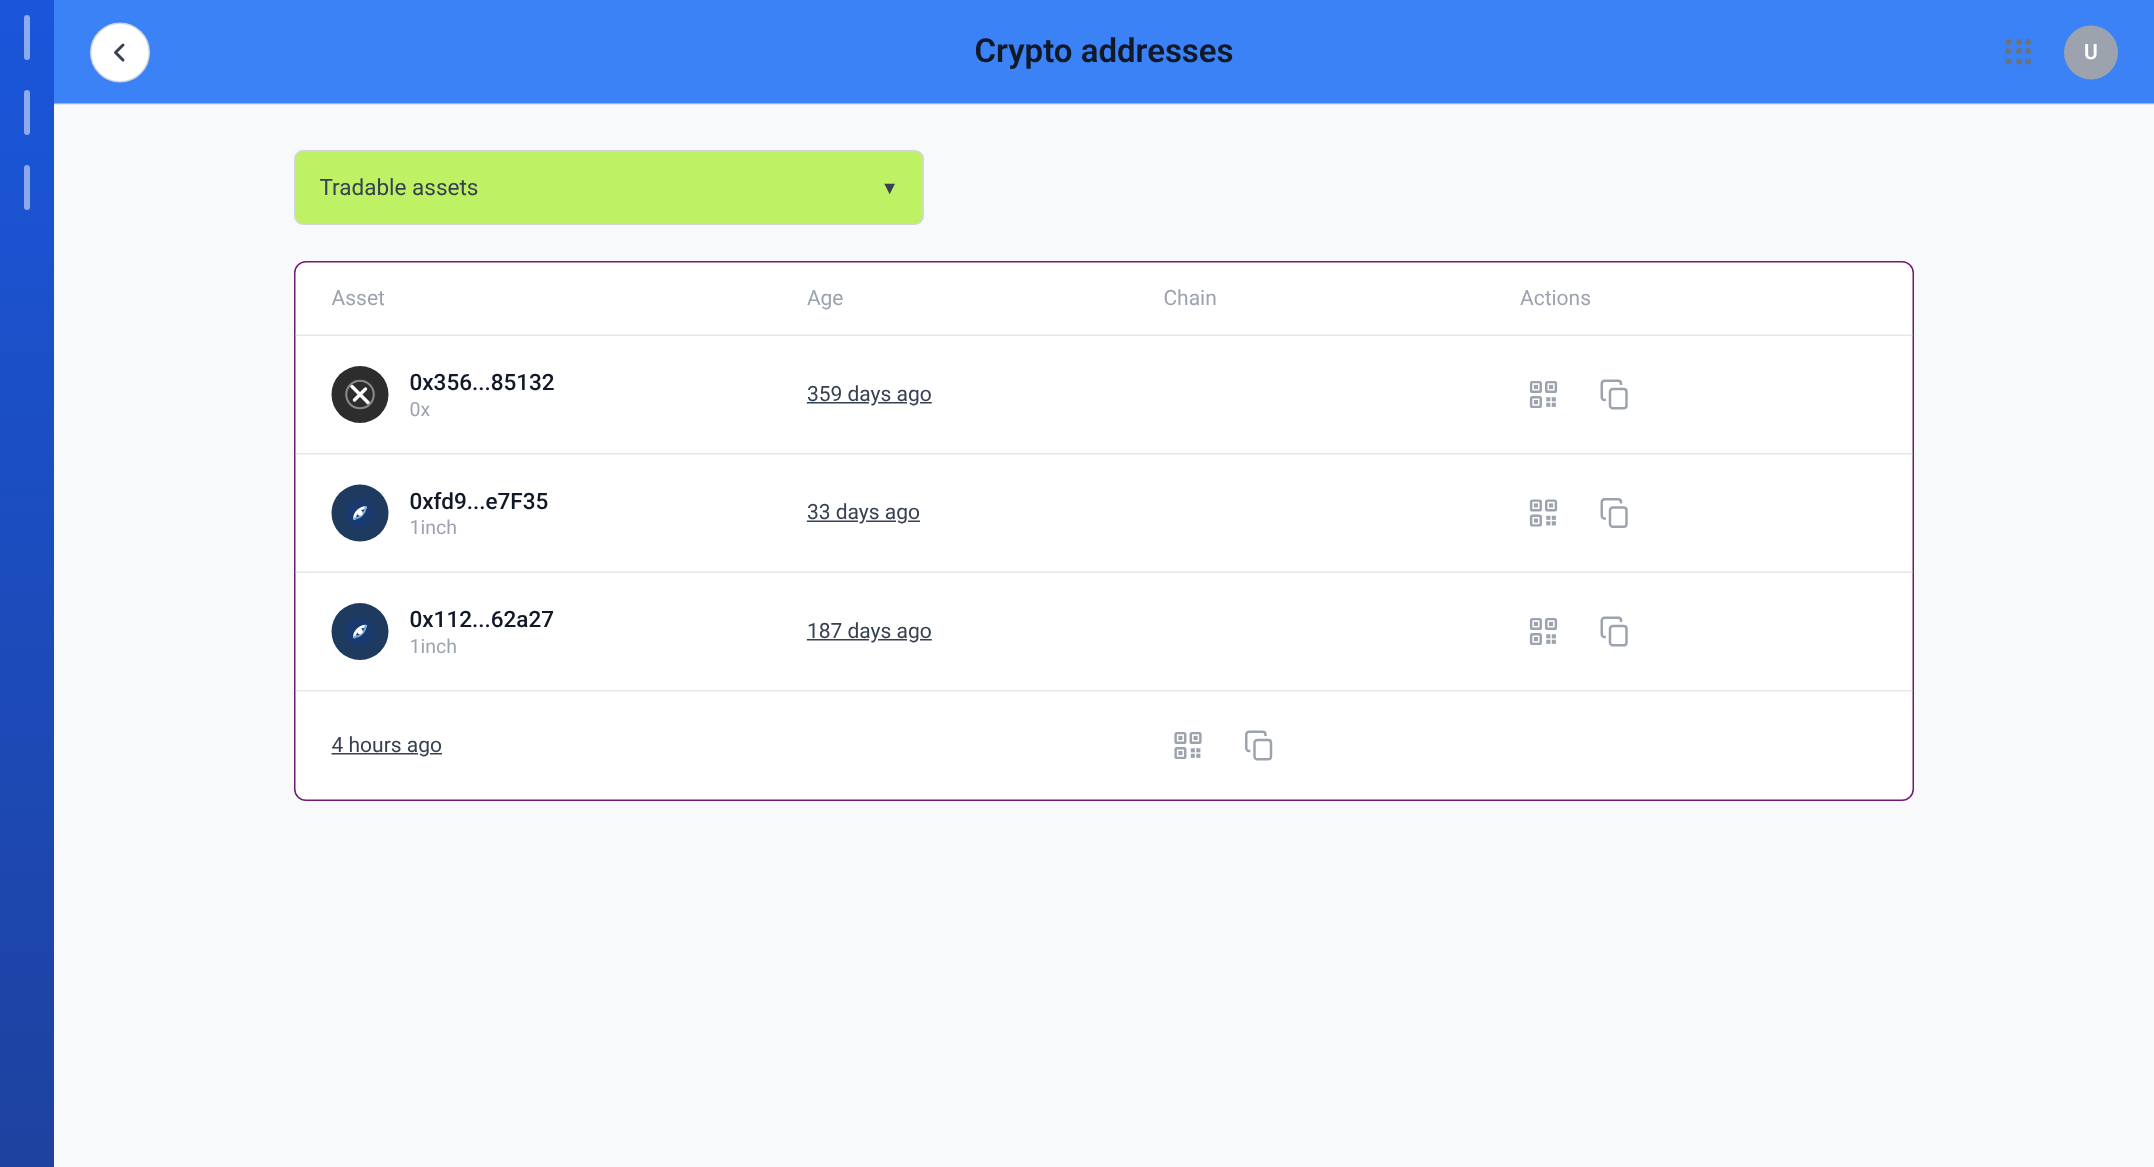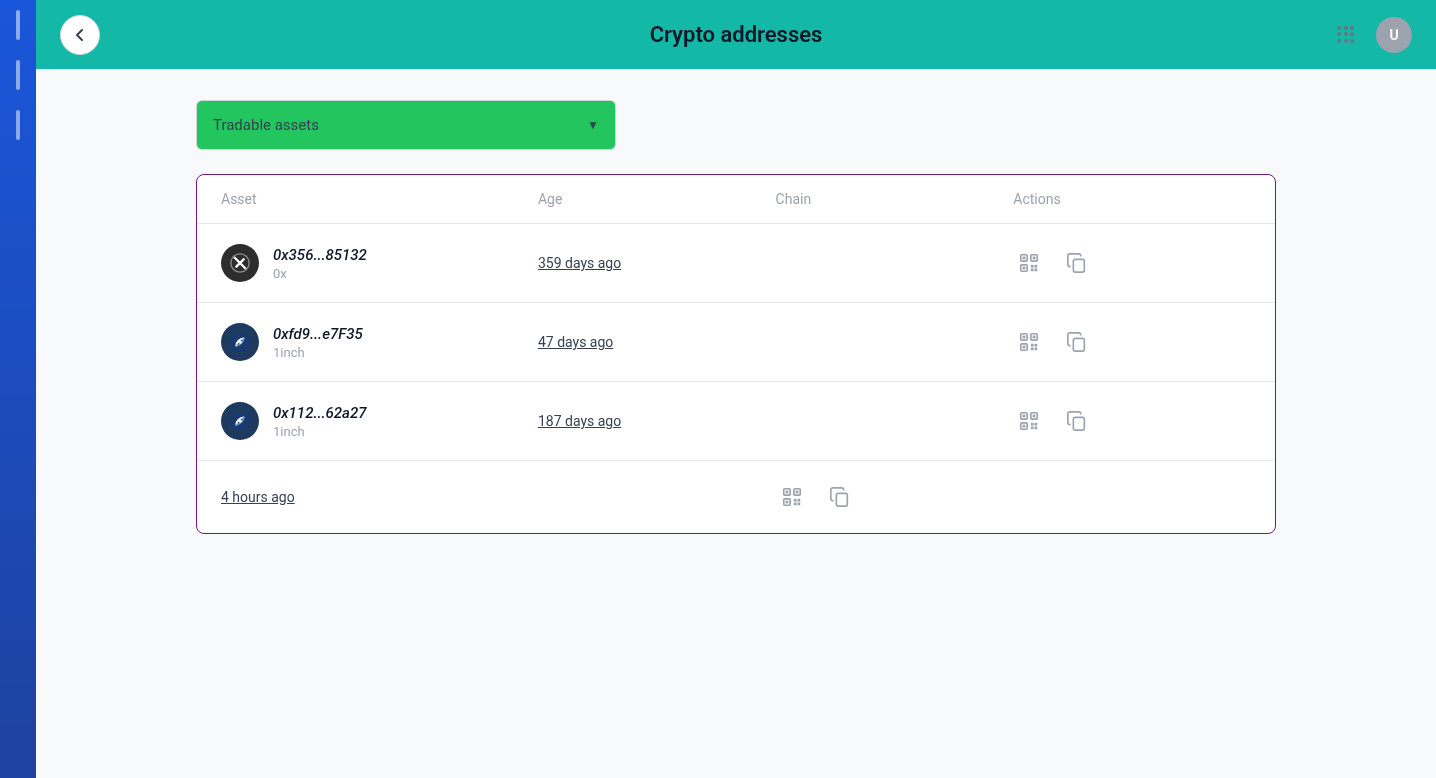--- a/index.html
+++ b/index.html
@@ -35,21 +35,21 @@
       border-radius: 2px;
     }
 
     
     .header {
       position: absolute;
       top: 0;
       left: 36px;
       right: 0;
       height: 70px;
-      background: #14b8a6;
+      background: #3b82f6;
       border-bottom: 1px solid #e5e7eb;
       display: flex;
       align-items: center;
       justify-content: space-between;
       padding: 0 24px;
       z-index: 5;
     }
 
     .header-left {
       display: flex;
@@ -122,21 +122,21 @@
       padding: 30px 160px;
       overflow-y: auto;
     }
 
     
     .filter-select {
       width: 420px;
       height: 50px;
       border: 1.5px solid #d1d5db;
       border-radius: 6px;
-      background: #22c55e;
+      background: #bef264;
       display: flex;
       align-items: center;
       justify-content: space-between;
       padding: 0 16px;
       cursor: pointer;
       margin-bottom: 24px;
     }
 
     .filter-select-label {
       font-size: 15px;
@@ -214,21 +214,20 @@
     .asset-info {
       display: flex;
       flex-direction: column;
       gap: 2px;
     }
 
     .asset-address {
       font-size: 15px;
       font-weight: 500;
       color: #111827;
-      font-style: italic;
     }
 
     .asset-name {
       font-size: 13px;
       color: #9ca3af;
     }
 
     .age-cell {
       font-size: 14px;
       color: #374151;
@@ -382,21 +381,21 @@
             <path d="M8 16C8 12 12 8 16 8" stroke="white" stroke-width="2" stroke-linecap="round"></path>
             <path d="M16 8C16 12 12 16 8 16" stroke="#6ea8e0" stroke-width="1.5" stroke-linecap="round"></path>
             <circle cx="12" cy="12" r="2" fill="white"></circle>
           </svg>
         </div>
         <div class="asset-info">
           <span class="asset-address">0xfd9...e7F35</span>
           <span class="asset-name">1inch</span>
         </div>
       </div>
-      <div class="age-cell">47 days ago</div>
+      <div class="age-cell">33 days ago</div>
       <div class="label-cell"></div>
       <div class="actions-cell">
         <button class="action-btn">
           <svg viewBox="0 0 24 24" fill="none" xmlns="http://www.w3.org/2000/svg">
             <rect x="3" y="3" width="7" height="7" rx="1" stroke="#9ca3af" stroke-width="1.8"></rect>
             <rect x="14" y="3" width="7" height="7" rx="1" stroke="#9ca3af" stroke-width="1.8"></rect>
             <rect x="3" y="14" width="7" height="7" rx="1" stroke="#9ca3af" stroke-width="1.8"></rect>
             <rect x="5" y="5" width="3" height="3" fill="#9ca3af"></rect>
             <rect x="16" y="5" width="3" height="3" fill="#9ca3af"></rect>
             <rect x="5" y="16" width="3" height="3" fill="#9ca3af"></rect>

